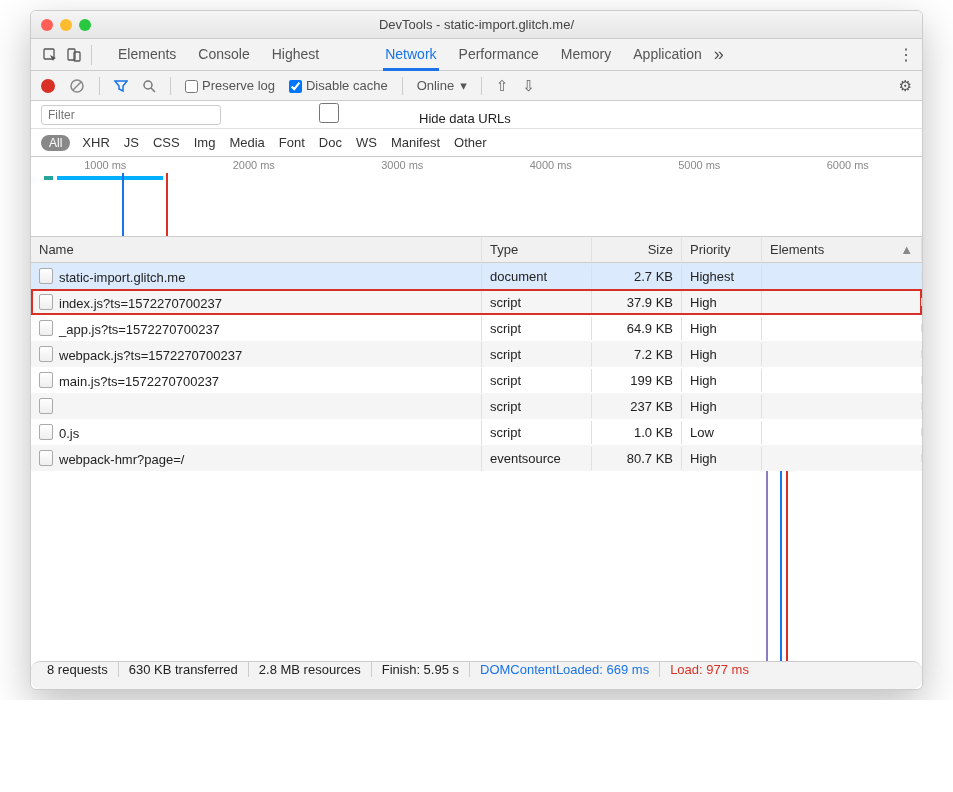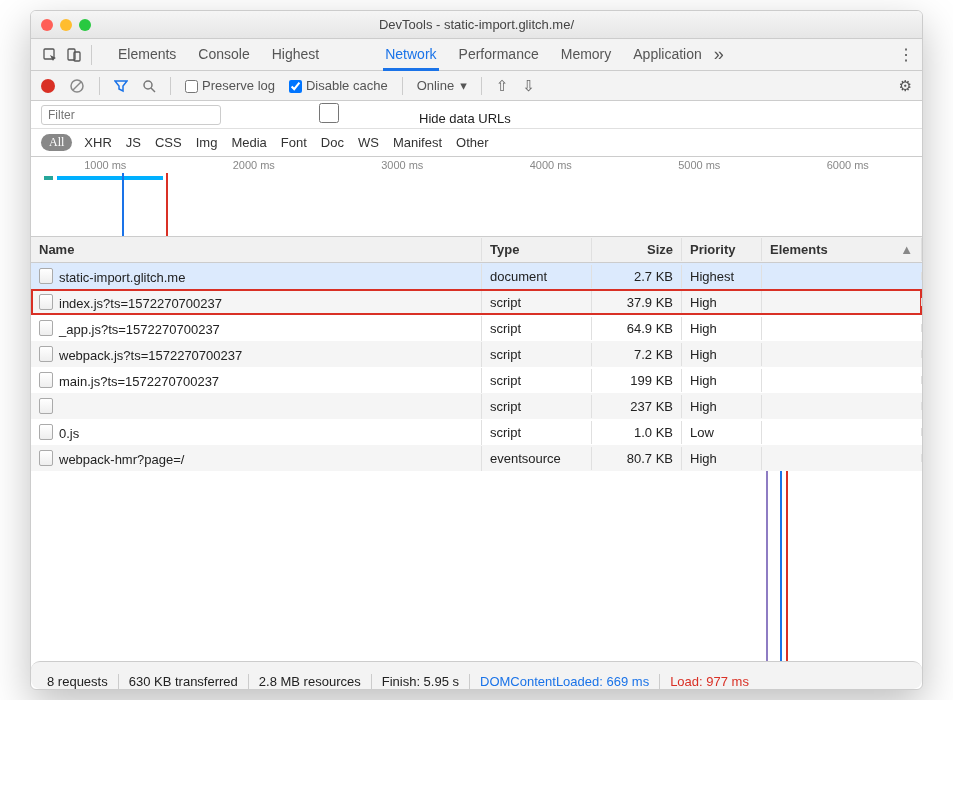--- a/index.html
+++ b/index.html
@@ -60,47 +60,47 @@
   }
   .filterbar input {
     border:1px solid #ccc; border-radius:3px; height:20px; width:180px;
     padding:2px 6px; font-size:12px; color:#888;
   }
   .typebar {
     display:flex; align-items:center; height:28px; gap:12px;
     padding:0 10px; border-bottom:1px solid #ccc; background:#fff;
     font-size:13px; color:#333;
   }
-  .typebar .pill { background:#888;color:#fff;border-radius:10px;padding:1px 8px;font-size:12px;font-family:Liberation Serif, serif;}
+  .typebar .pill { background:#888;color:#fff;border-radius:10px;padding:1px 8px;font-size:12px;}
   .timeline { position:relative; height:80px; border-bottom:1px solid #ccc; background:#fff;}
   .timeline .ticks { display:flex; font-size:11px; color:#888; height:16px; align-items:center;}
   .timeline .tick { flex:1; text-align:center;}
   .timeline .bar1 { position:absolute;top:19px;left:4px;right:4px;height:4px;}
   .timeline .bar1 .seg {position:absolute; top:0;height:4px;}
   .timeline .vbar {position:absolute; top:16px; bottom:0; width:2px;}
   .table-head {
     display:flex; height:26px; background:#f1f1f1; border-bottom:1px solid #ccc;
-    font-size:13px; color:#333; align-items:center;font-weight:bold;
+    font-size:13px; color:#333; align-items:center;
   }
   .table-head > div, .row > div {
     padding:4px 8px; border-right:1px solid #e0e0e0;
     overflow:hidden; text-overflow:ellipsis; white-space:nowrap;
   }
   .col-name{flex:1 1 400px;} .col-type{width:110px;} .col-size{width:90px;text-align:right;}
   .col-pri{width:80px;} .col-wf{width:160px;position:relative;}
   .rows .row{display:flex;height:26px;align-items:center;font-size:13px;}
   .rows .row:nth-child(odd){background:#fff;} .rows .row:nth-child(even){background:#f5f5f5;}
   .rows .row.sel{background:#dceafd;}
   .rows .row.hl{outline:2px solid #d93025; outline-offset:-2px; position:relative; z-index:2;}
   .file-icon::before{content:"";display:inline-block;width:12px;height:14px;border:1px solid #aaa;border-radius:2px;margin-right:6px;vertical-align:-2px;background:linear-gradient(#fff,#eee);}
   .wf-cell{position:relative;height:100%;}
   .wf-cell .vline{position:absolute;top:0;bottom:0;width:2px;}
   .spacer{height:190px;}
   .status {
-    display:flex; gap:0; align-items:flex-end; height:28px;
+    display:flex; gap:0; align-items:flex-start; height:28px;
     border-top:1px solid #ccc; background:#f3f3f3;
     font-size:13px; padding:0 6px;border-radius:9px;
   }
   .status > span{padding:0 10px;border-right:1px solid #ccc;}
   .status > span:last-child{border-right:none;}
   .status .dcl{color:#1a73e8;} .status .load{color:#d93025;}
   svg{display:block;}
 </style>
 </head>
 <body>

